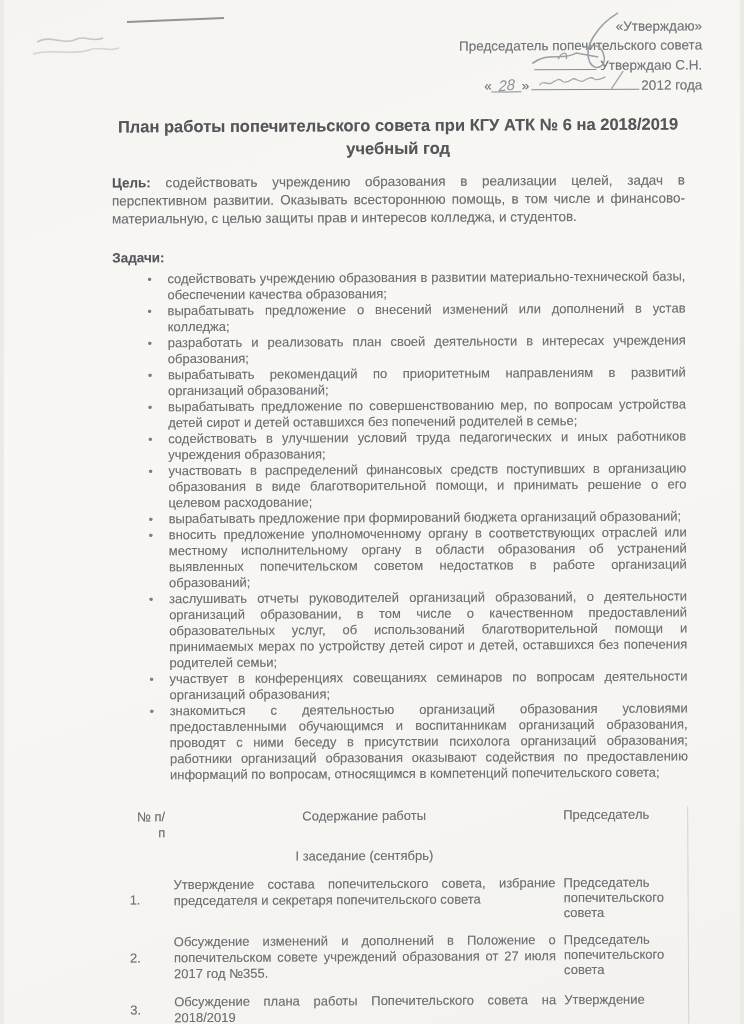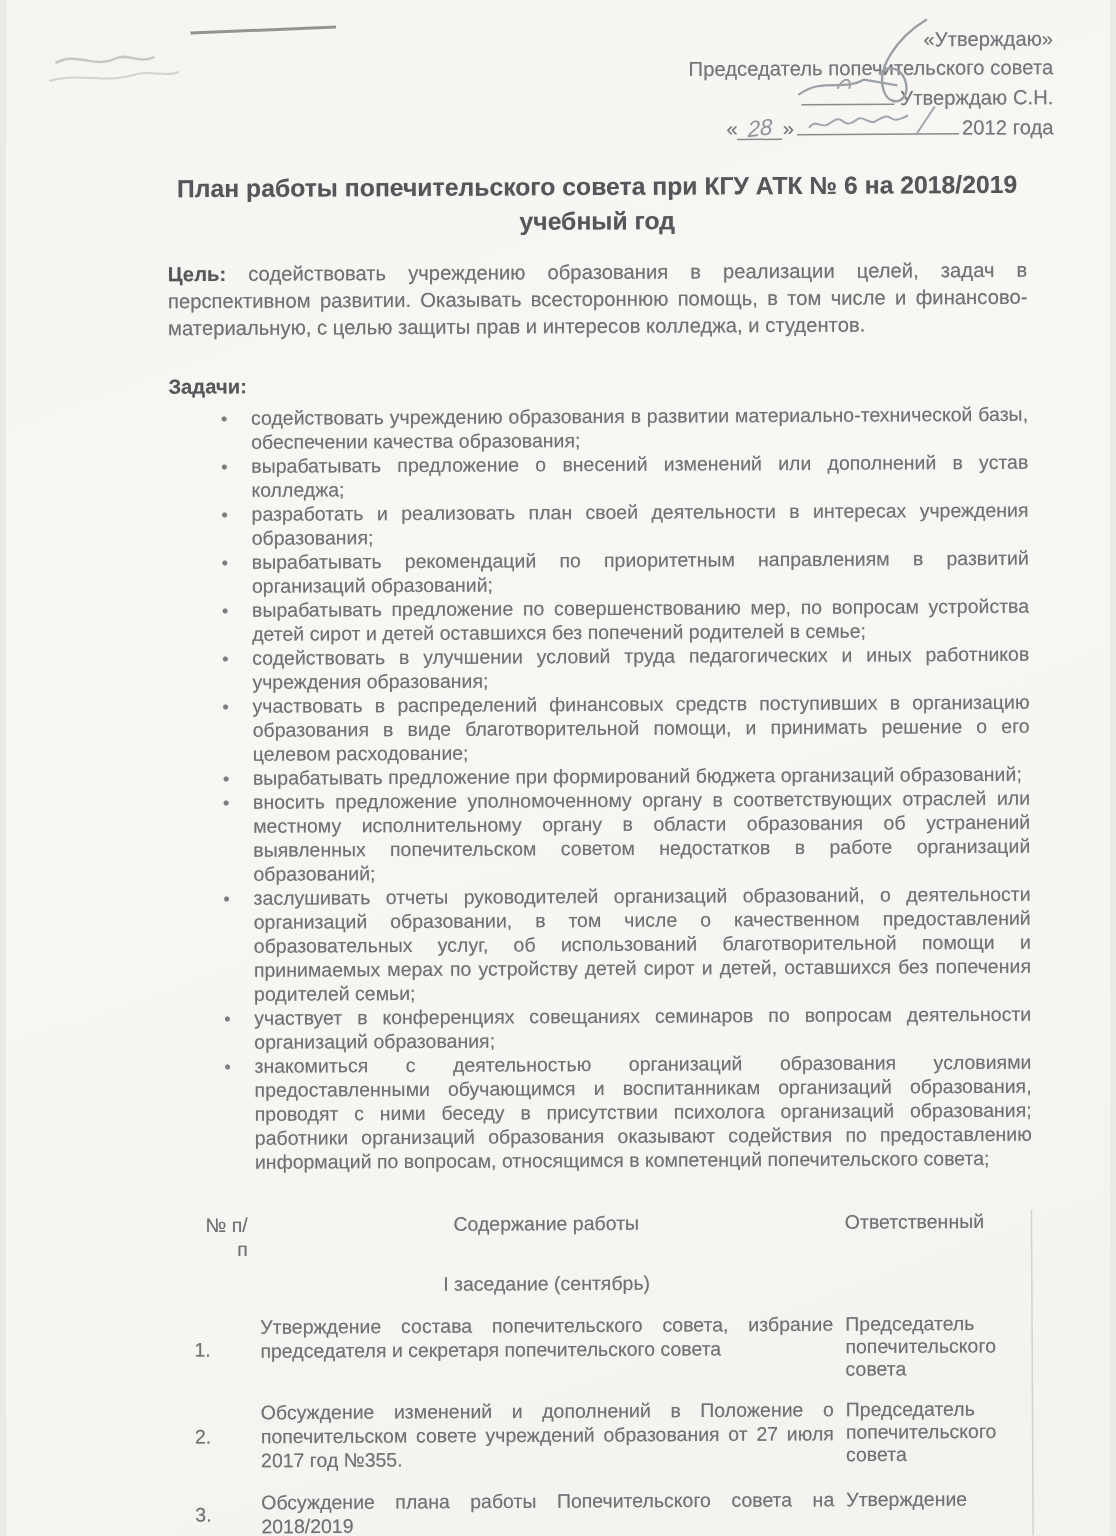--- a/index.html
+++ b/index.html
@@ -110,21 +110,21 @@
       <li>вырабатывать предложение при формирований бюджета организаций образований;</li>
       <li>вносить предложение уполномоченному органу в соответствующих отраслей или местному исполнительному органу в области образования об устранений выявленных попечительском советом недостатков в работе организаций образований;</li>
       <li>заслушивать отчеты руководителей организаций образований, о деятельности организаций образовании, в том числе о качественном предоставлений образовательных услуг, об использований благотворительной помощи и принимаемых мерах по устройству детей сирот и детей, оставшихся без попечения родителей семьи;</li>
       <li>участвует в конференциях совещаниях семинаров по вопросам деятельности организаций образования;</li>
       <li>знакомиться с деятельностью организаций образования условиями предоставленными обучающимся и воспитанникам организаций образования, проводят с ними беседу в присутствии психолога организаций образования; работники организаций образования оказывают содействия по предоставлению информаций по вопросам, относящимся в компетенций попечительского совета;</li>
     </ul>
 
     <div class="plan-table">
       <div class="cell th-num"><span>№ п/п</span></div>
       <div class="cell th-content">Содержание работы</div>
-      <div class="cell th-resp">Ответственный</div>
+      <div class="cell th-resp">Председатель</div>
 
       <div class="cell section-row">I заседание (сентябрь)</div>
       <div></div>
 
       <div class="cell row-num">1.</div>
       <div class="cell row-content">Утверждение состава попечительского совета, избрание председателя и секретаря попечительского совета</div>
       <div class="cell row-resp">Председатель попечительского совета</div>
 
       <div class="cell row-num">2.</div>
       <div class="cell row-content">Обсуждение изменений и дополнений в Положение о попечительском совете учреждений образования от 27 июля 2017 год №355.</div>

